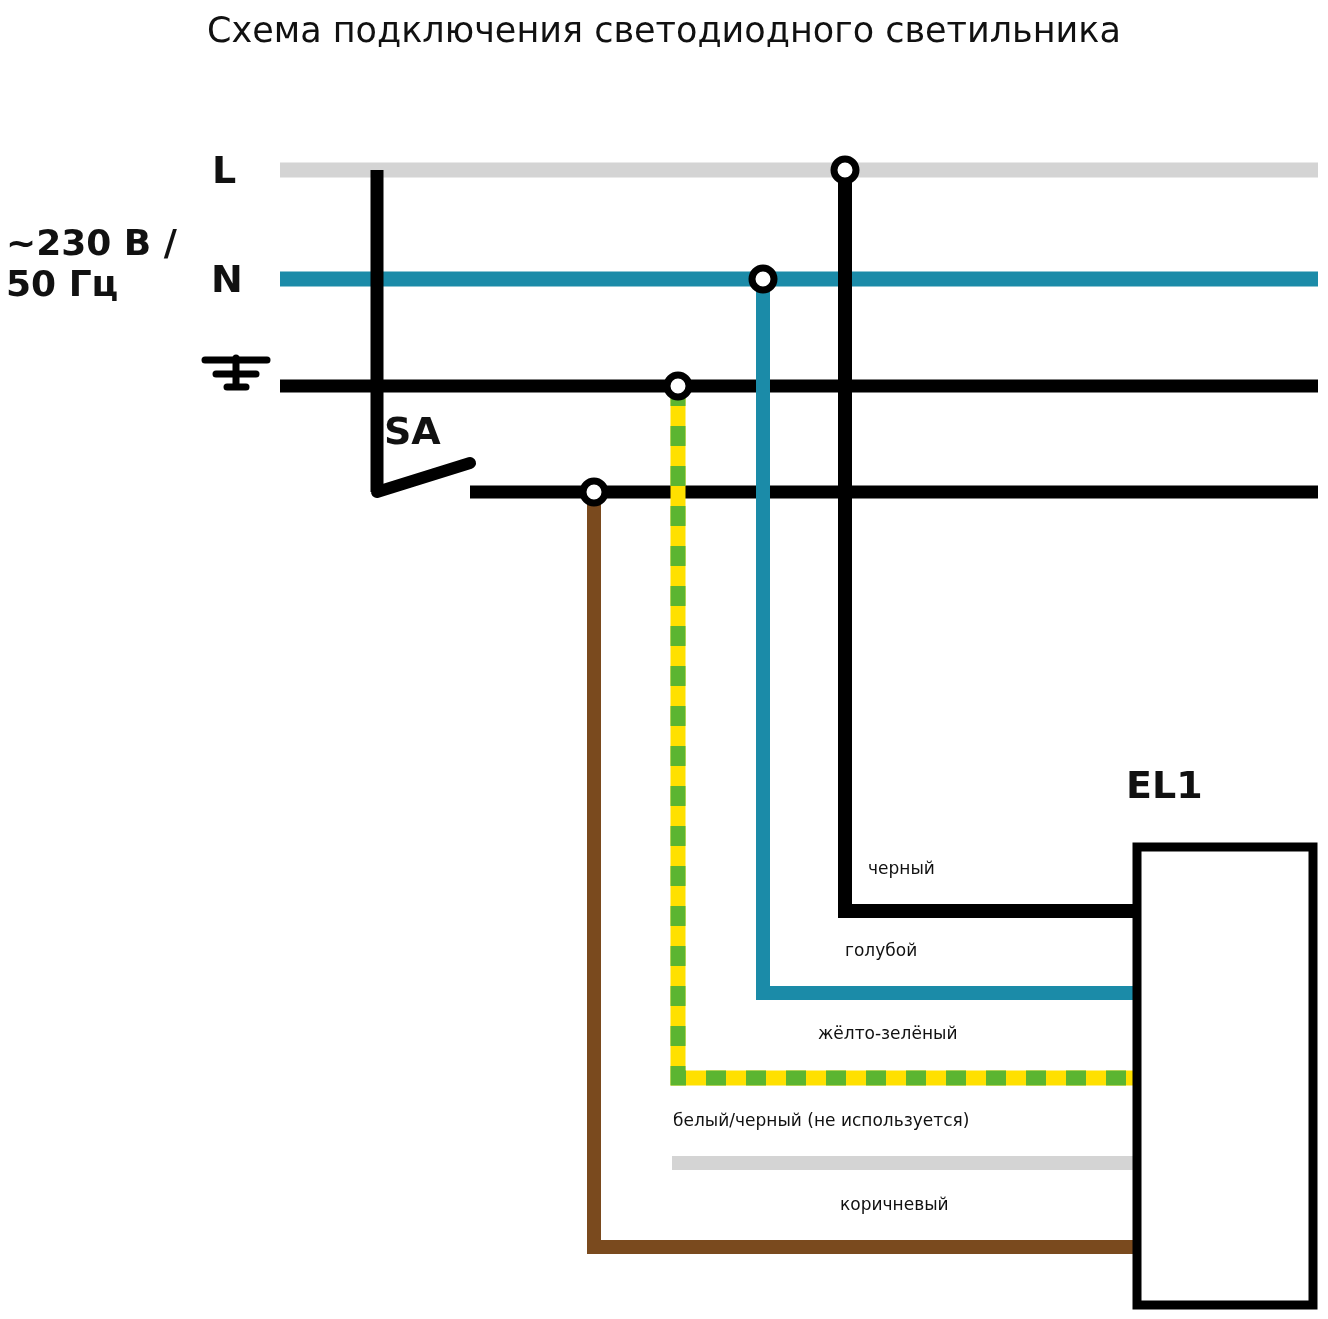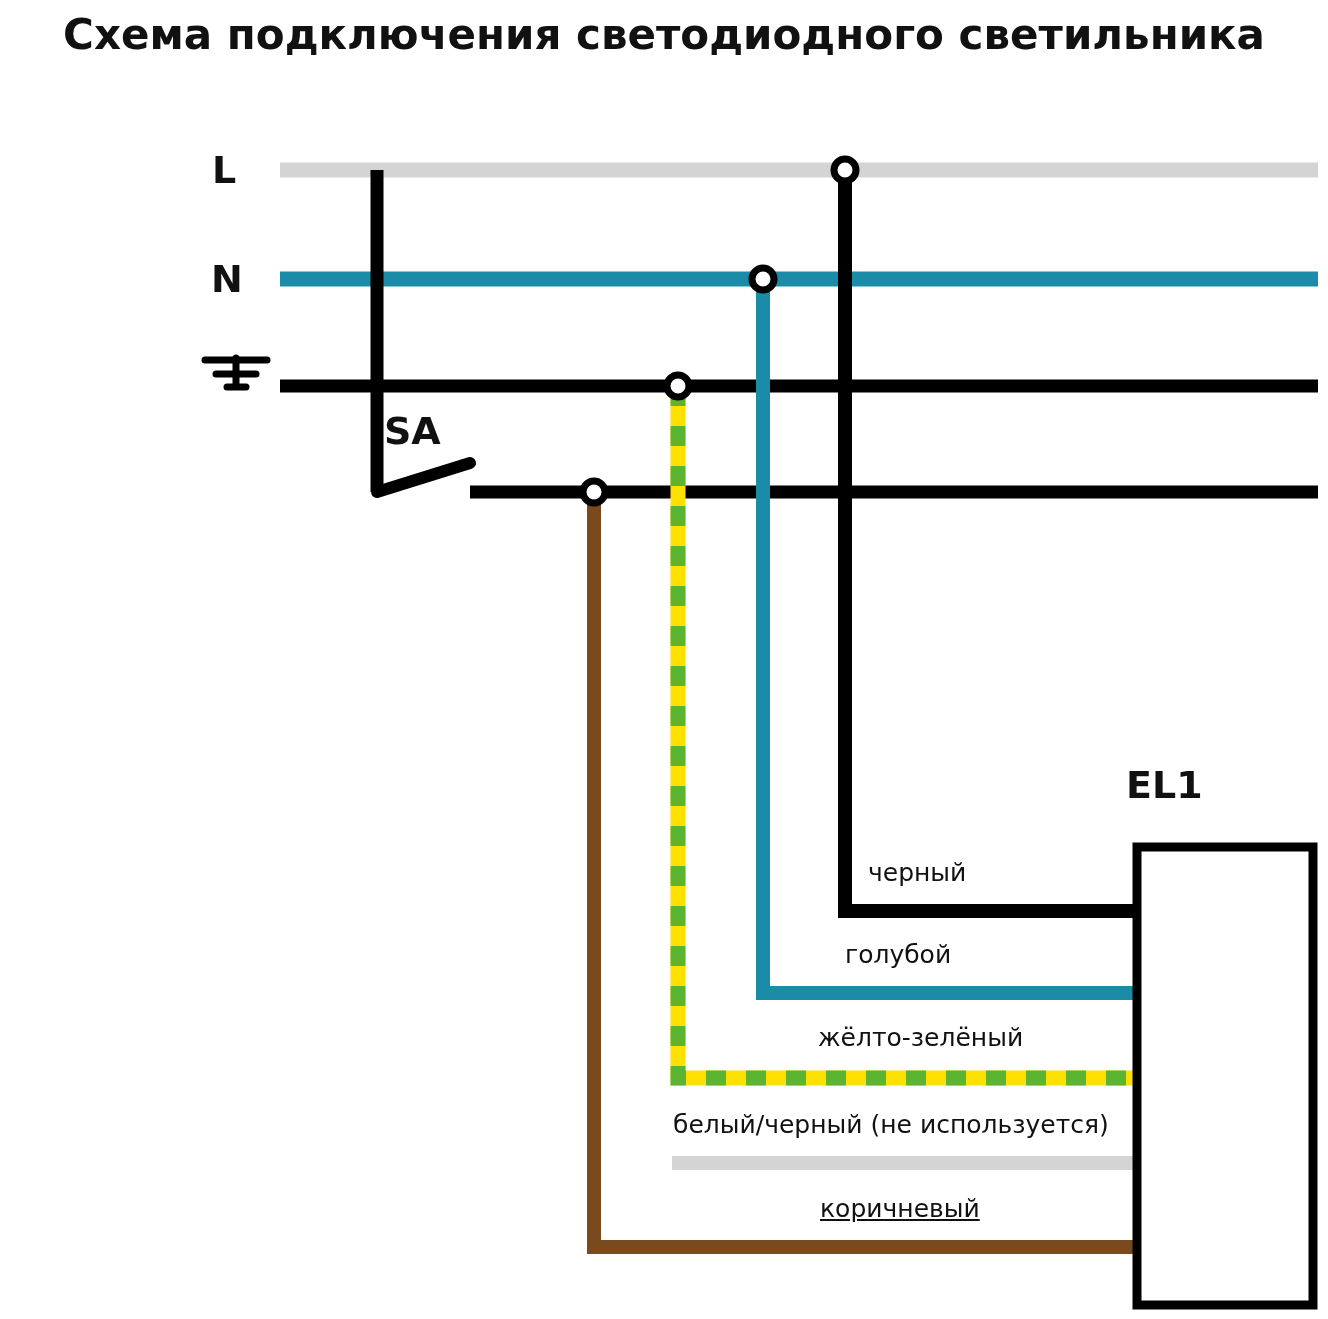--- a/index.html
+++ b/index.html
@@ -16,36 +16,36 @@
     height: 1319px;
     background: #ffffff;
     overflow: hidden;
   }
   .title {
     position: absolute;
     left: 0;
     top: 10px;
     width: 1328px;
     text-align: center;
-    font-size: 42px;
-    font-weight: bold;
+    font-size: 35px;
+    font-weight: normal;
     color: #111111;
     letter-spacing: 0px;
   }
   .svg-layer {
     position: absolute;
     left: 0;
     top: 0;
     width: 1328px;
     height: 1319px;
   }
   .lbl {
     position: absolute;
     color: #111111;
-    font-size: 25px;
+    font-size: 17px;
     white-space: nowrap;
   }
   .lbl-big {
     font-size: 38px;
     font-weight: bold;
   }
   .lbl-supply {
     font-size: 36px;
     font-weight: bold;
     line-height: 1.15;
@@ -90,32 +90,34 @@
     <path d="M594,492 L594,1247 L1140,1247" stroke="#7a4a1e" stroke-width="14" fill="none"></path>
 
     <rect x="1137" y="847" width="176" height="458" fill="#ffffff" stroke="#000000" stroke-width="9"></rect>
 
     <circle cx="845" cy="170" r="11" fill="#ffffff" stroke="#000000" stroke-width="7"></circle>
     <circle cx="763" cy="279" r="11" fill="#ffffff" stroke="#000000" stroke-width="7"></circle>
     <circle cx="678" cy="386" r="11" fill="#ffffff" stroke="#000000" stroke-width="7"></circle>
     <circle cx="594" cy="492" r="11" fill="#ffffff" stroke="#000000" stroke-width="7"></circle>
   </svg>
 
+  <div class="lbl lbl-supply" style="left:6px; top:222px;">~230 В /
+50 Гц</div>
 
   <div class="lbl lbl-big" style="left:212px; top:148px;">L</div>
 
   <div class="lbl lbl-big" style="left:211px; top:257px;">N</div>
 
   <div class="lbl lbl-big" style="left:384px; top:409px;">SA</div>
 
   <div class="lbl lbl-big" style="left:1126px; top:763px;">EL1</div>
 
   <div class="lbl" style="left:868px; top:858px;">черный</div>
 
   <div class="lbl" style="left:845px; top:940px;">голубой</div>
 
   <div class="lbl" style="left:818px; top:1023px;">жёлто-зелёный</div>
 
   <div class="lbl" style="left:673px; top:1110px;">белый/черный (не используется)</div>
 
-  <div class="lbl" style="left:820px; top:1194px;text-decoration:underline;">коричневый</div>
+  <div class="lbl" style="left:840px; top:1194px;">коричневый</div>
 
 </div>
 
 </body></html>

